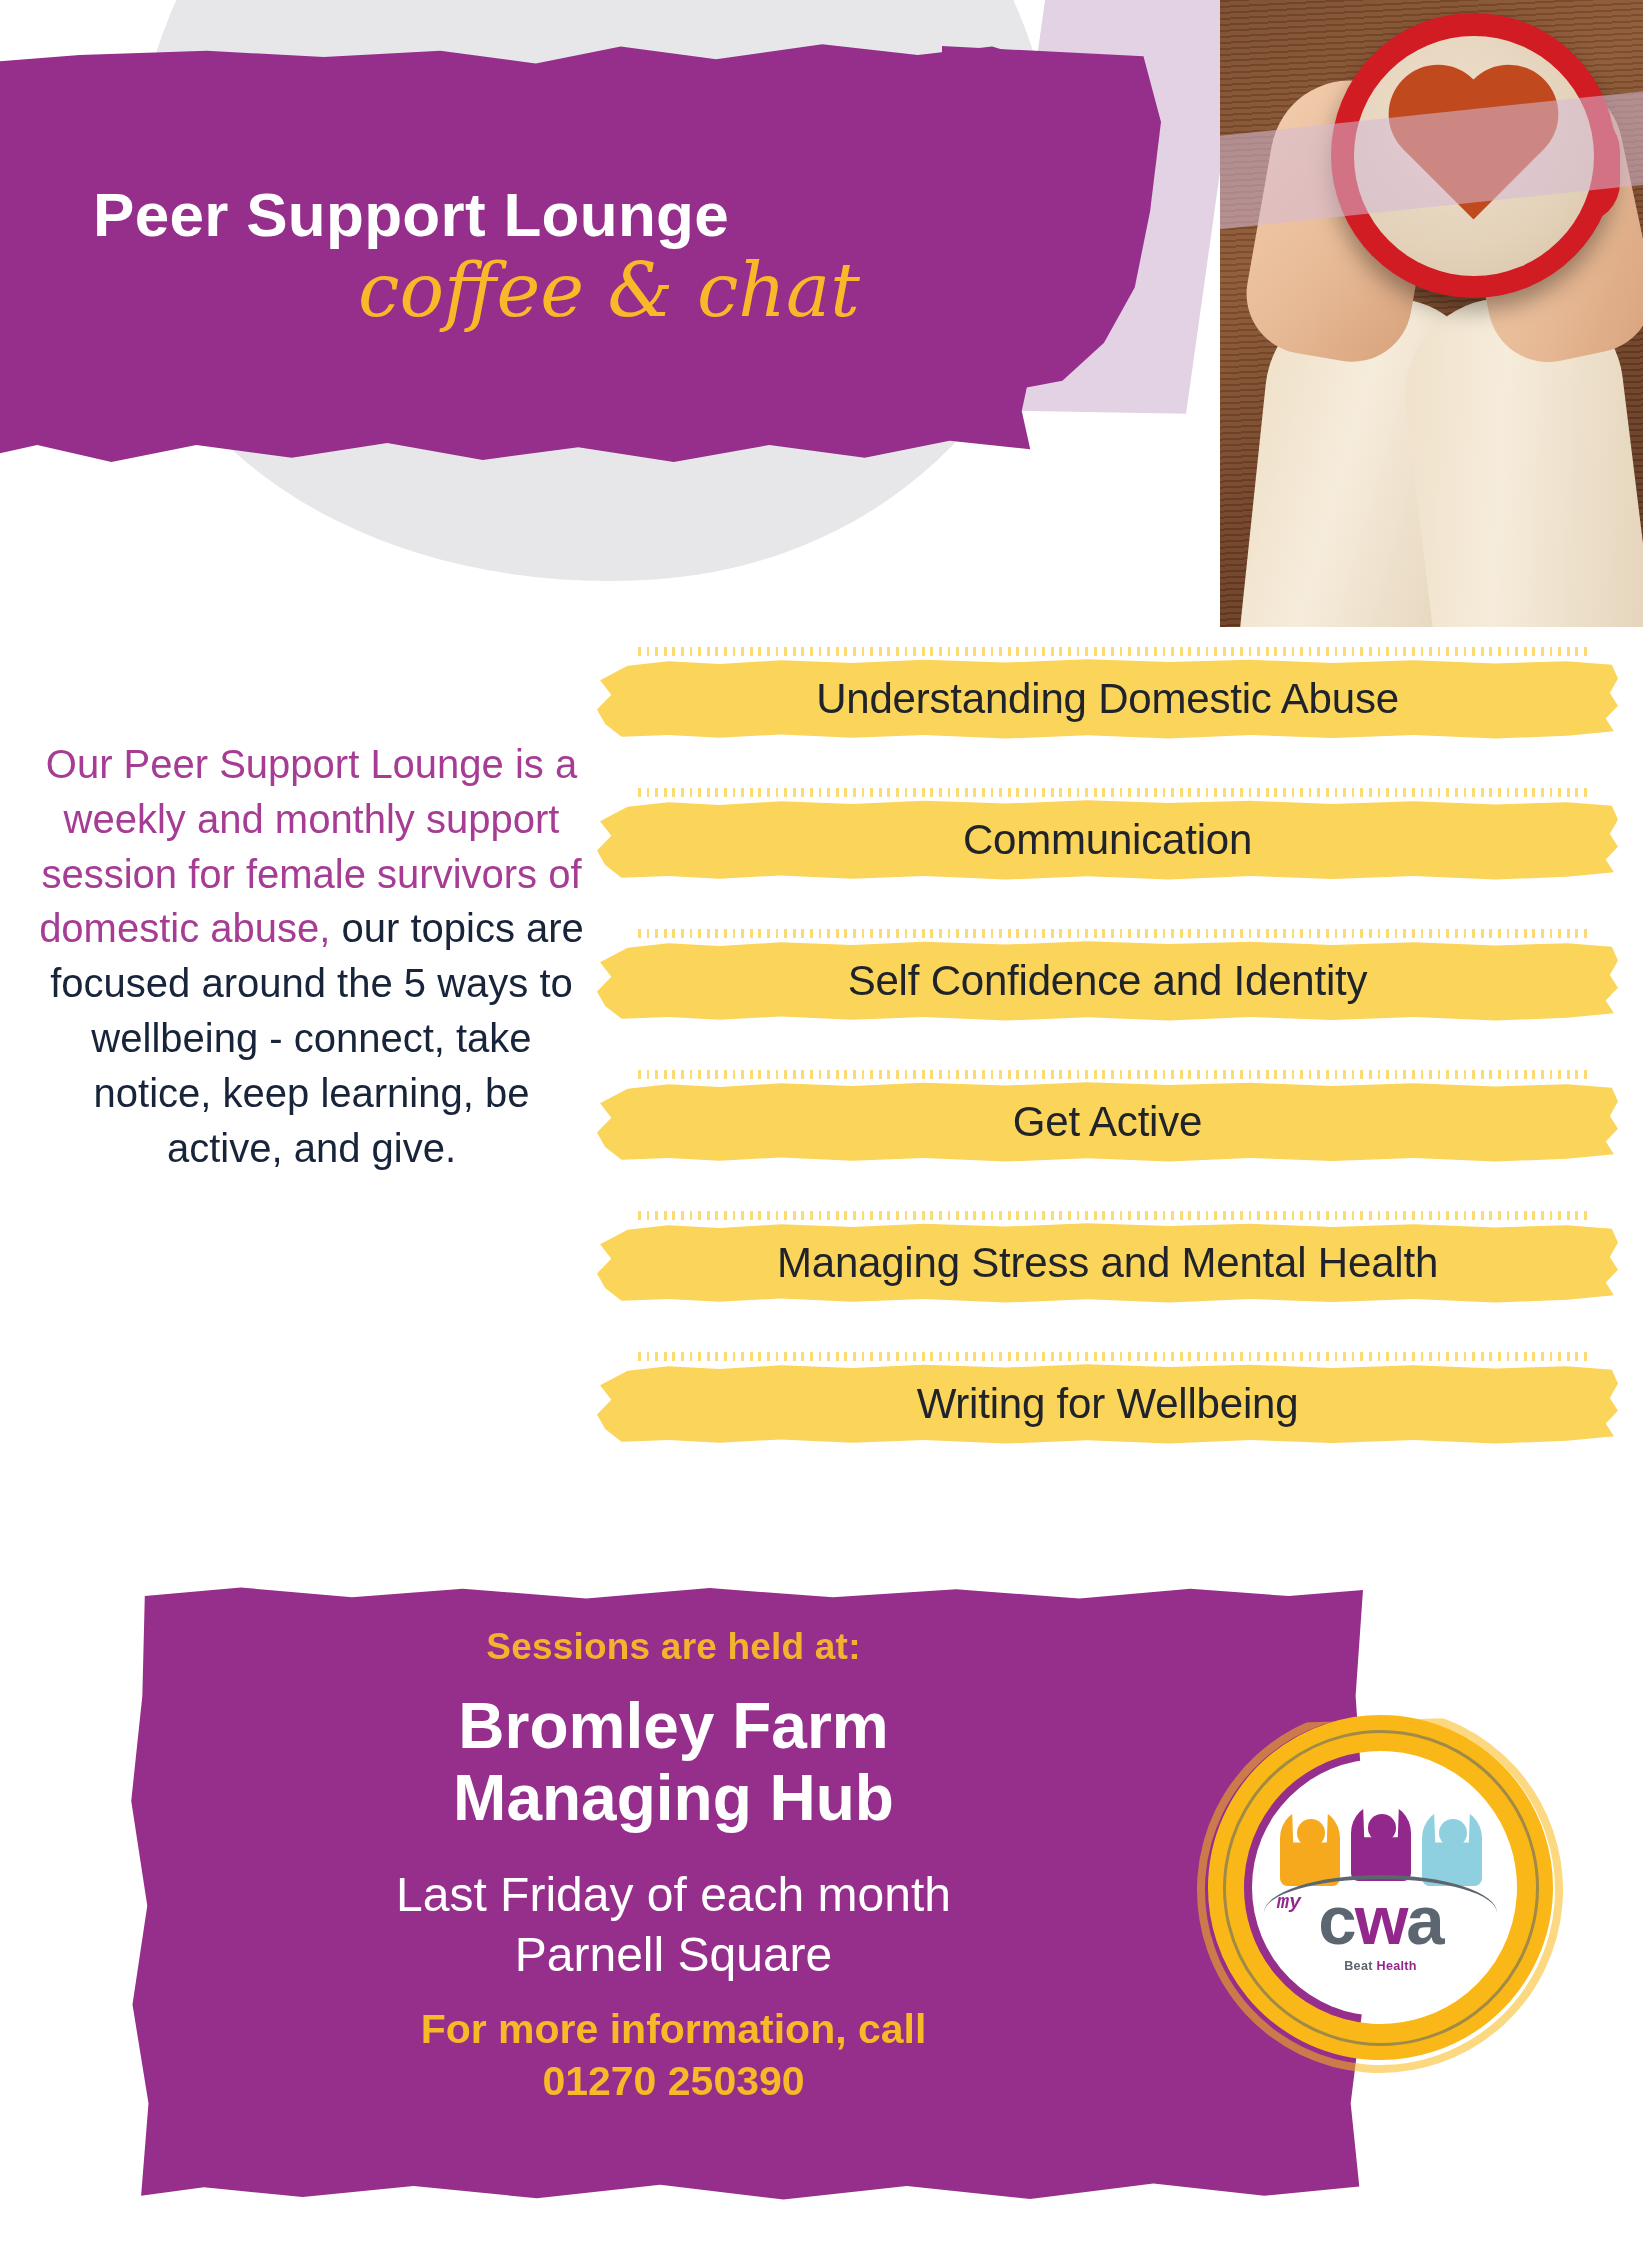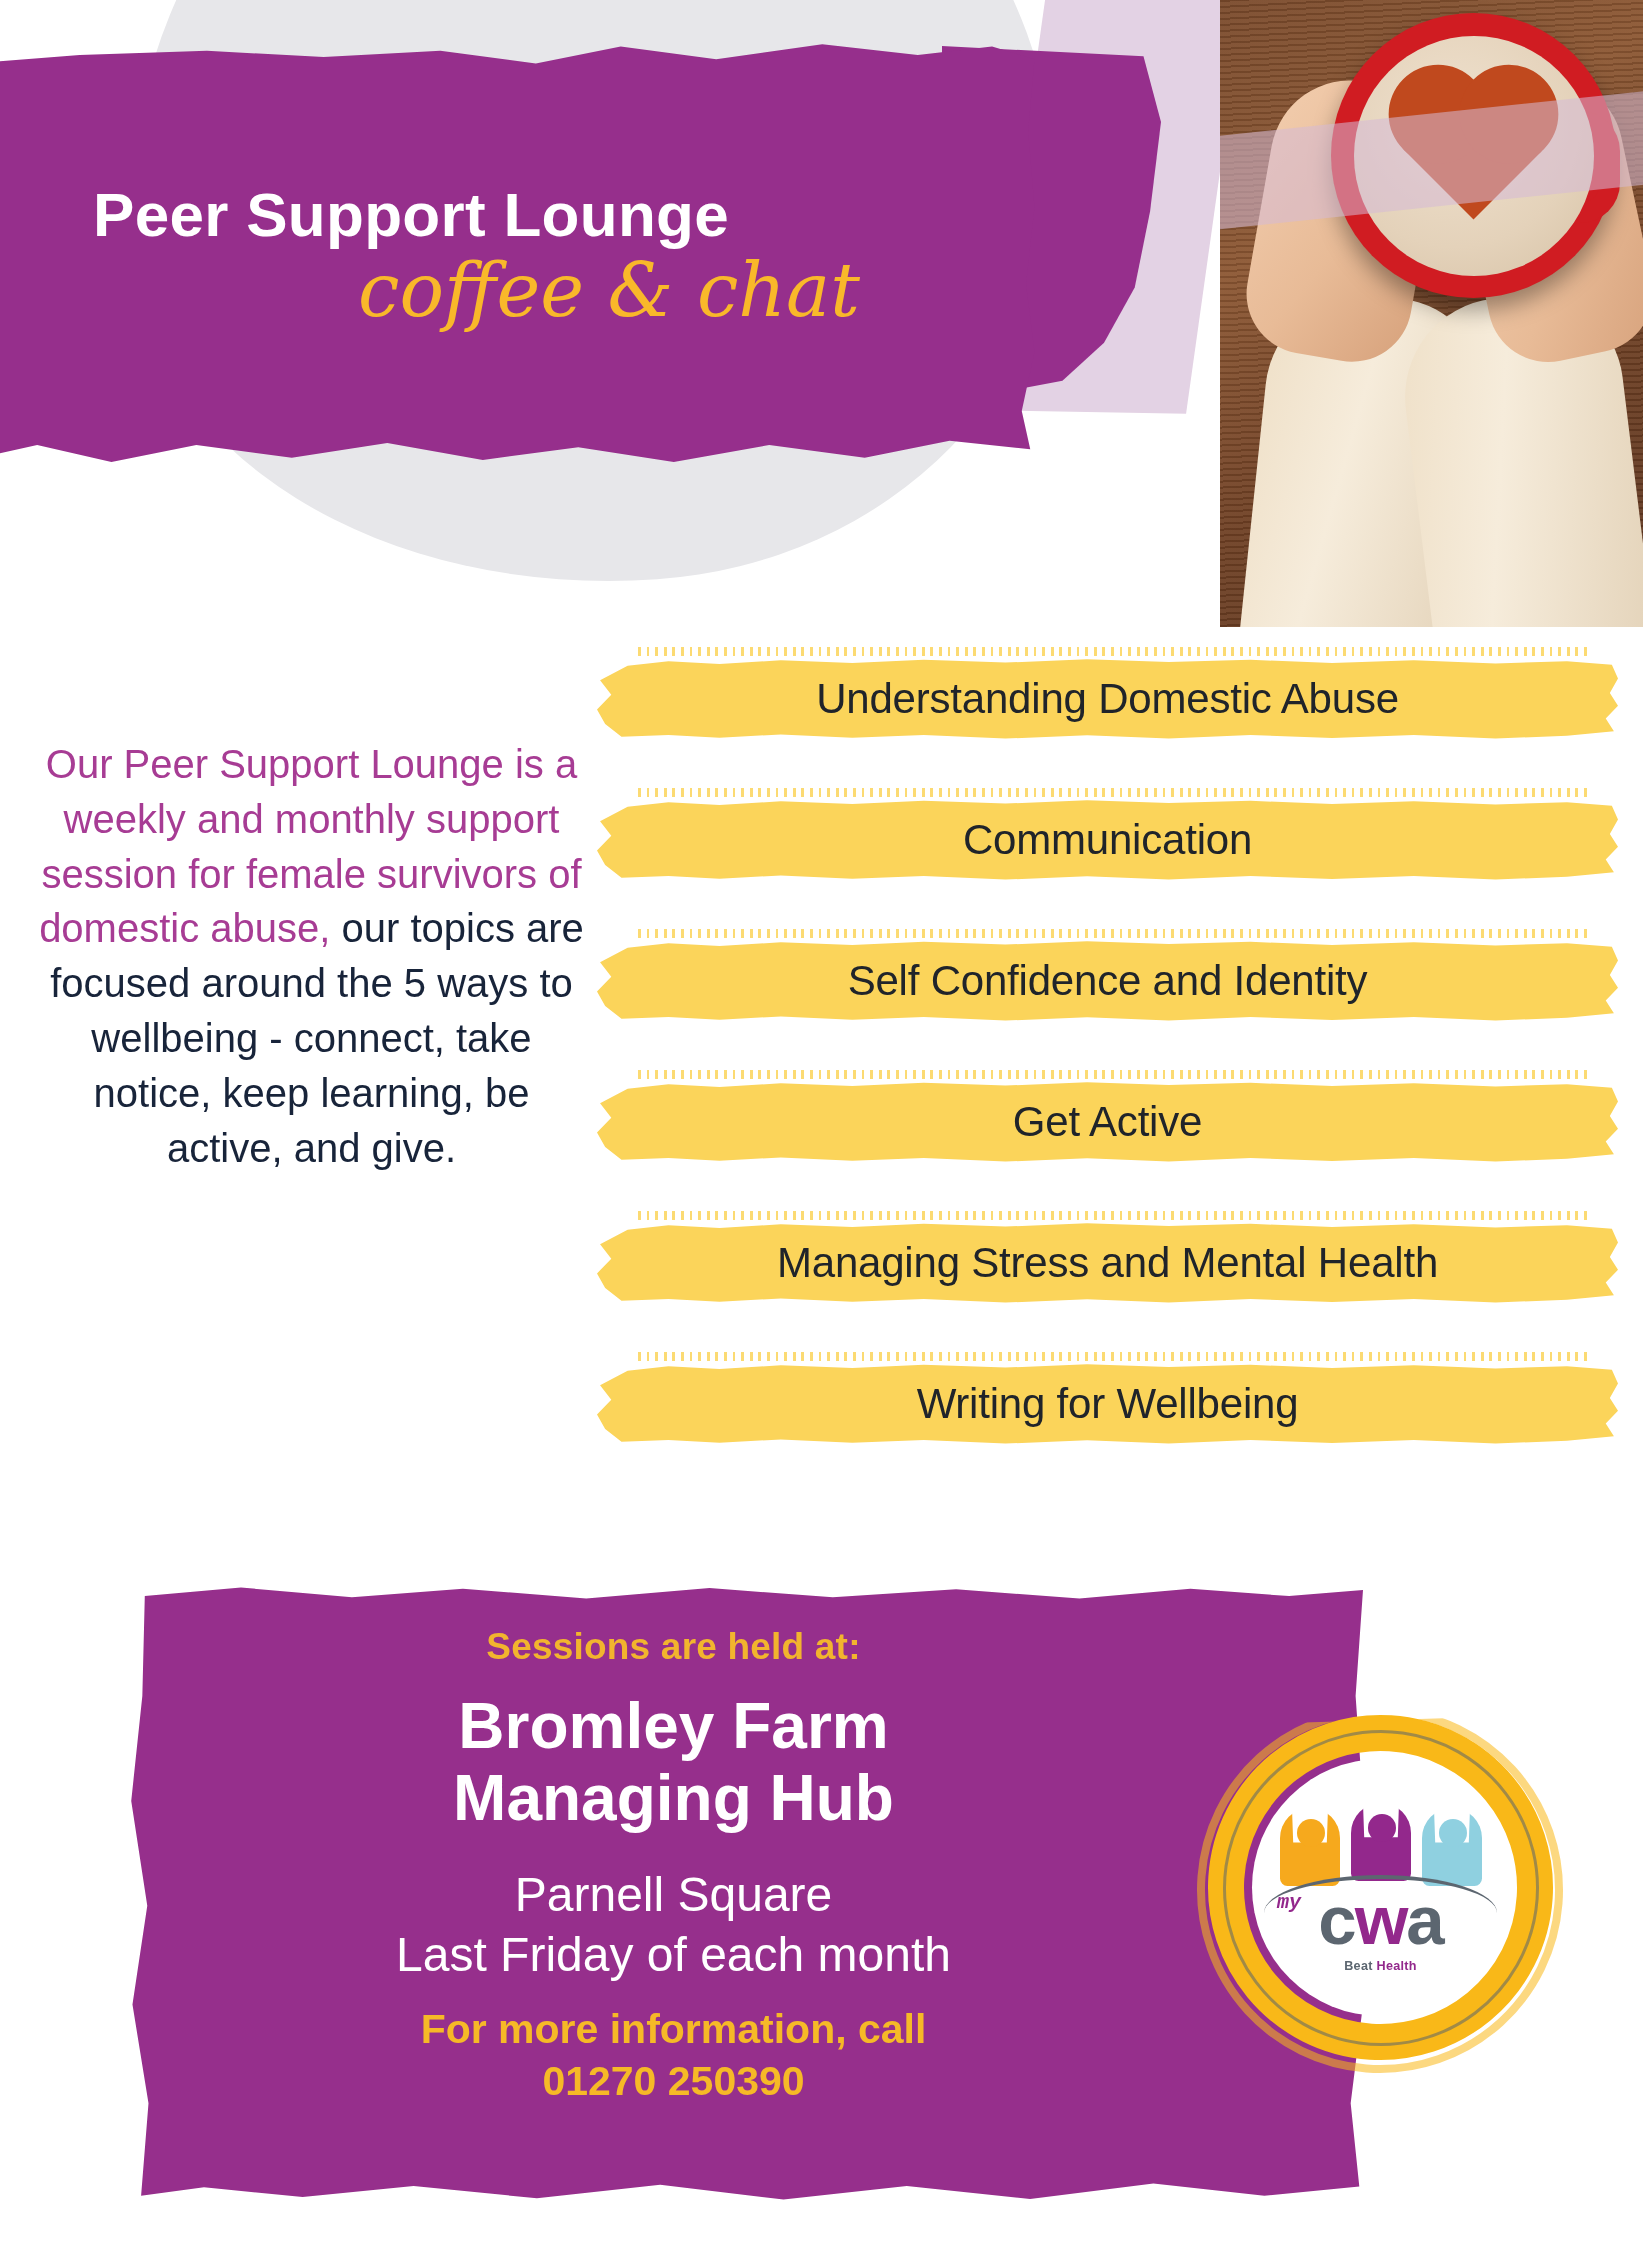--- a/index.html
+++ b/index.html
@@ -464,22 +464,22 @@
 </div>
 
 <div class="panel"></div>
 <div class="panel-inner">
   <div class="panel-eyebrow">Sessions are held at:</div>
   <div class="panel-venue">
     <div>Bromley Farm</div>
     <div>Managing Hub</div>
   </div>
   <div class="panel-addr">
+    <div>Last Friday of each month</div>
     <div>Parnell Square</div>
-    <div>Last Friday of each month</div>
   </div>
   <div class="panel-cta">
     <div>For more information, call</div>
     <div>01270 250390</div>
   </div>
 </div>
 
 <div class="logo">
   <div class="logo-ring"></div>
   <div class="logo-ring2"></div>

